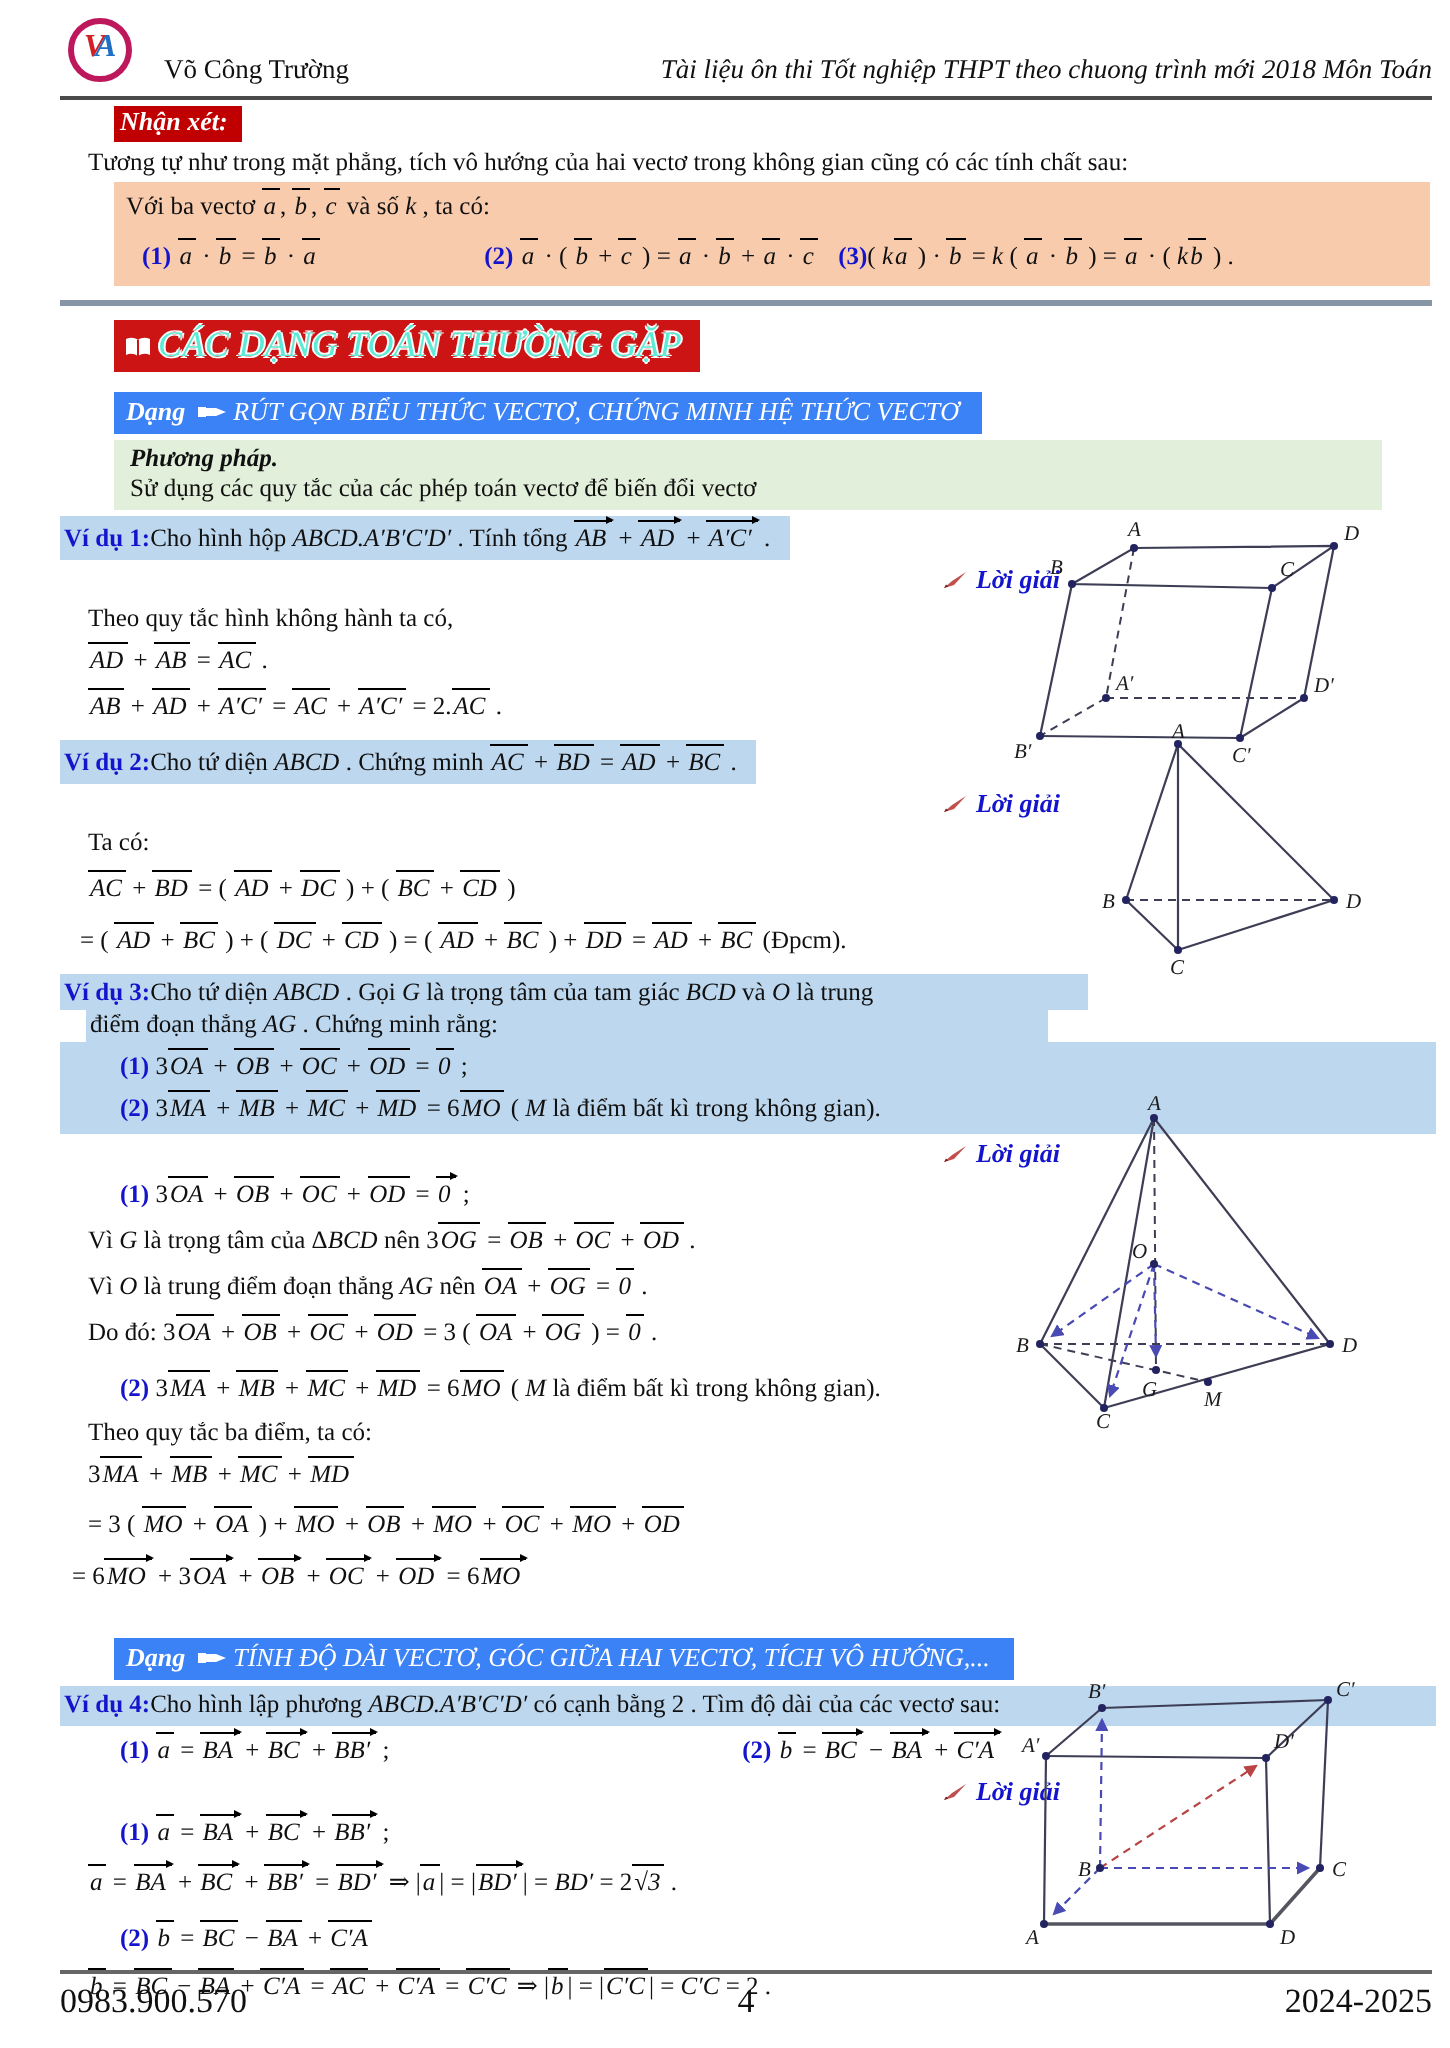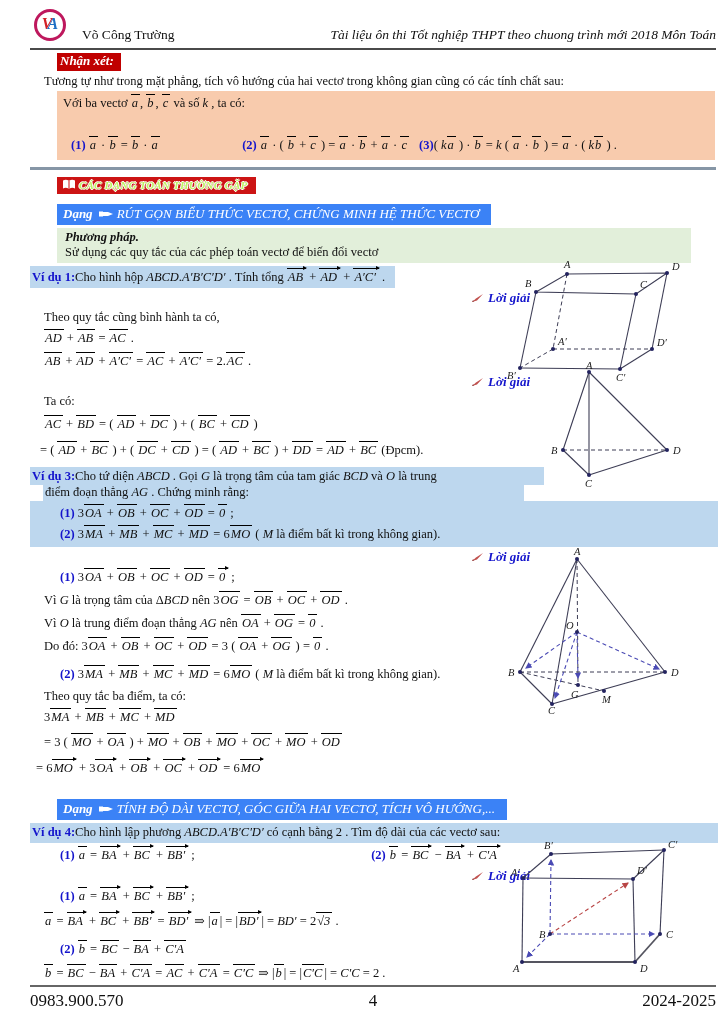--- a/index.html
+++ b/index.html
@@ -13,25 +13,25 @@
   .logo .v{color:#D22027;font-size:16px;}
   .logo .a{color:#1F6FC4;font-size:16px;margin-left:-5px;}
   .hdr .author{position:absolute;left:52px;bottom:5px;font-size:13.5px;}
   .hdr .title{position:absolute;right:0;bottom:5px;font-style:italic;font-size:13.5px;}
   
   .num{color:#1414CC;font-weight:bold;}
   .box-peach{background:#F8CBAD;margin-left:27px;width:658px;box-sizing:border-box;padding:2px 6px 3px 6px;}
   .chip-red{display:inline-block;background:#C00000;color:#fff;font-weight:bold;font-style:italic;
             padding:0 7px 2px 3px;margin:3px 0 0 27px;font-size:13px;}
   .remark{margin:3px 0 2px 14px;}
-  .pline{margin-top:20px;}
+  .pline{margin-top:3px;}
   .pline .p1{display:inline-block;width:168px;margin-left:8px;}
   .divider{margin:7px 0 0 0;height:3px;background:#8696A6;width:686px;}
-  .banner-red{display:inline-block;background:#CC1414;color:#bef264;font-weight:bold;font-style:italic;
-              padding:2px 9px 3px 5px;margin:7px 0 0 27px;font-size:11px;letter-spacing:.2px;
+  .banner-red{display:inline-block;background:#CC1414;color:#5eead4;font-weight:normal;font-style:italic;
+              padding:2px 9px 3px 5px;margin:7px 0 0 27px;font-size:18px;letter-spacing:.2px;
               text-shadow:-1px 0 0 #fff,1px 0 0 #fff,0 -1px 0 #fff,0 1px 0 #fff;}
   .banner-red svg{vertical-align:-1px;margin-right:3px;}
   .banner-navy{display:block;width:fit-content;background:#3b82f6;color:#fff;font-style:italic;
                padding:2px 12px 3px 6px;margin:10px 0 0 27px;font-size:13px;white-space:nowrap;}
   .banner-navy .dlabel{font-weight:bold;margin-right:3px;}
   .banner-navy svg{vertical-align:-1px;margin:0 3px;}
   .box-green{background:#E2EFDA;margin:3px 0 0 27px;width:634px;box-sizing:border-box;padding:2px 8px 3px 8px;}
   .box-green .mlabel{font-weight:bold;font-style:italic;}
   .vd{background:#BDD7EE;width:fit-content;max-width:690px;padding:2px 10px 3px 2px;margin-top:3px;white-space:nowrap;}
   .vd.full{width:688px;box-sizing:border-box;}
@@ -121,24 +121,27 @@
       <div>Sử dụng các quy tắc của các phép toán vectơ để biến đổi vectơ</div>
     </div>
 
     <div class="vd">
       <span class="vlabel">Ví dụ 1:</span><span>Cho hình hộp <i class="mi">ABCD.A′B′C′D′</i> . Tính tổng <span class="vc">AB</span> + <span class="vc">AD</span> + <span class="vc">A′C′</span> .</span>
     </div>
     <div class="lg"><svg width="13" height="10" viewBox="0 0 13 10">
           <path d="M12,1 L5,5.5 L1,9 L6,7.5 z" fill="#C0504D"></path>
           <path d="M1,9 L3.2,8.2 L2,7.2 z" fill="#7a2020"></path>
         </svg><span>Lời giải</span></div>
-    <div class="tx">Theo quy tắc cũng bình hành ta có,</div>
+    <div class="tx">Theo quy tắc hình không hành ta có,</div>
     <div class="eq"><span class="ov">AD</span> + <span class="ov">AB</span> = <span class="ov">AC</span> .</div>
     <div class="eq"><span class="ov">AB</span> + <span class="ov">AD</span> + <span class="ov">A′C′</span> = <span class="ov">AC</span> + <span class="ov">A′C′</span> = 2.<span class="ov">AC</span> .</div>
 
+    <div class="vd" style="margin-top:6px;">
+      <span class="vlabel">Ví dụ 2:</span><span>Cho tứ diện <i class="mi">ABCD</i> . Chứng minh <span class="ov">AC</span> + <span class="ov">BD</span> = <span class="ov">AD</span> + <span class="ov">BC</span> .</span>
+    </div>
     <div class="lg"><svg width="13" height="10" viewBox="0 0 13 10">
           <path d="M12,1 L5,5.5 L1,9 L6,7.5 z" fill="#C0504D"></path>
           <path d="M1,9 L3.2,8.2 L2,7.2 z" fill="#7a2020"></path>
         </svg><span>Lời giải</span></div>
     <div class="tx">Ta có:</div>
     <div class="eq" style="line-height:24px;"><span class="ov">AC</span> + <span class="ov">BD</span>  = ( <span class="ov">AD</span> + <span class="ov">DC</span> ) + ( <span class="ov">BC</span> + <span class="ov">CD</span> )</div>
     <div class="eq" style="margin-left:10px;line-height:25px;max-width:520px;white-space:nowrap;">= ( <span class="ov">AD</span> + <span class="ov">BC</span> ) + ( <span class="ov">DC</span> + <span class="ov">CD</span> ) = ( <span class="ov">AD</span> + <span class="ov">BC</span> ) + <span class="ov">DD</span> = <span class="ov">AD</span> + <span class="ov">BC</span>  (Đpcm).</div>
 
     <div style="margin-top:4px;">
       <div class="band b1">

